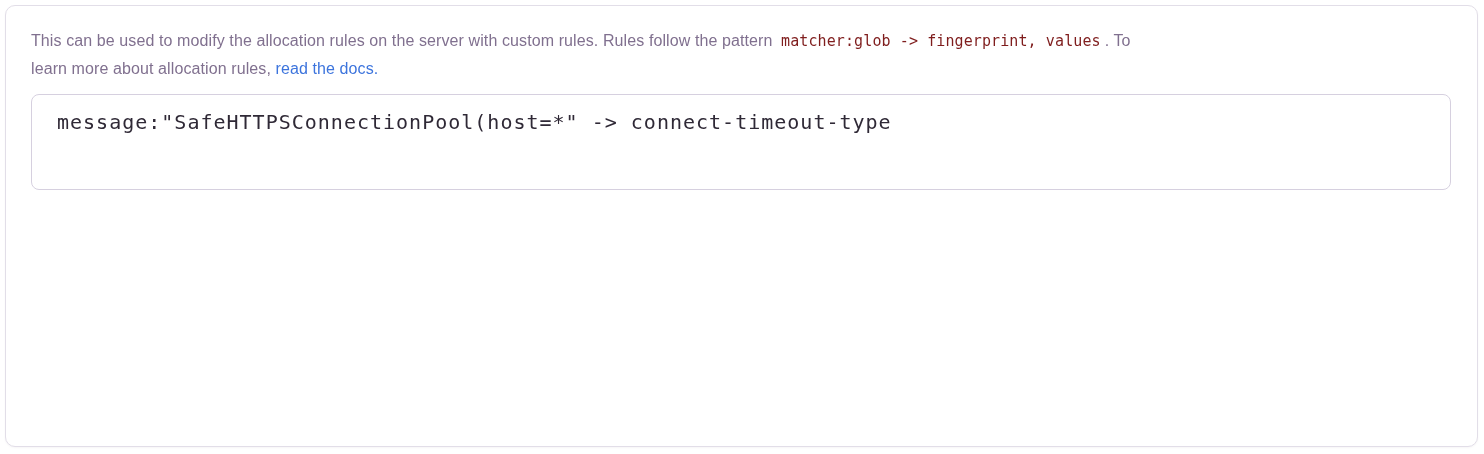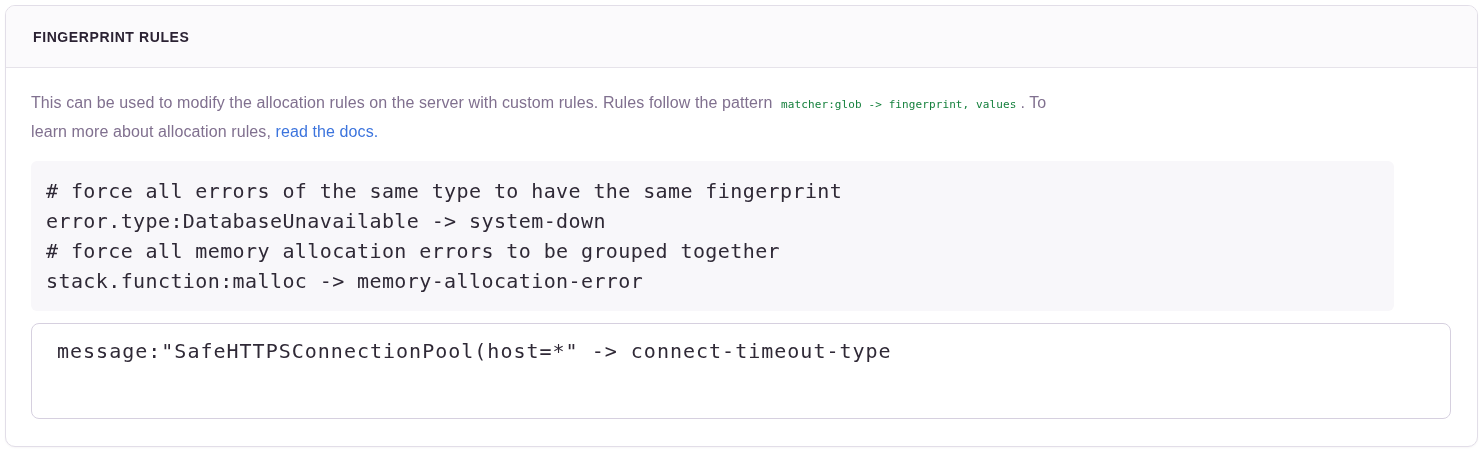--- a/index.html
+++ b/index.html
@@ -43,22 +43,22 @@
   }
   .description {
     margin: 0;
     font-size: 16px;
     line-height: 27px;
     color: #80708f;
     letter-spacing: 0.1px;
   }
   .inline-code {
     font-family: "DejaVu Sans Mono", "Liberation Mono", monospace;
-    font-size: 11px;
-    color: #15803d;
+    font-size: 15px;
+    color: #7f1d1d;
     padding: 0 4px;
   }
   .docs-link {
     color: #3c74dd;
     text-decoration: none;
     cursor: pointer;
     margin-top: 28px;
   }
   .code-example {
     margin: 16px 57px 0 0;
@@ -89,26 +89,19 @@
     background: #ffffff;
     resize: none;
     outline: none;
     overflow: hidden;
   }
 </style>
 </head>
 <body>
 
 <div class="panel">
-  <div class="panel-header">
-    <span class="panel-title">FINGERPRINT RULES</span>
-  </div>
   <div class="panel-body">
     <p class="description"><span>This can be used to modify the allocation rules on the server with custom rules. Rules follow the pattern </span><code class="inline-code">matcher:glob -&gt; fingerprint, values</code><span>. To</span><br><span>learn more about allocation rules, </span><a class="docs-link" href="#">read the docs.</a></p>
 
-    <pre class="code-example"># force all errors of the same type to have the same fingerprint
-error.type:DatabaseUnavailable -&gt; system-down
-# force all memory allocation errors to be grouped together
-stack.function:malloc -&gt; memory-allocation-error</pre>
 
     <textarea class="rules-textarea" spellcheck="false" style="">message:"SafeHTTPSConnectionPool(host=*" -&gt; connect-timeout-type</textarea>
   </div>
 </div>
 
 </body></html>

